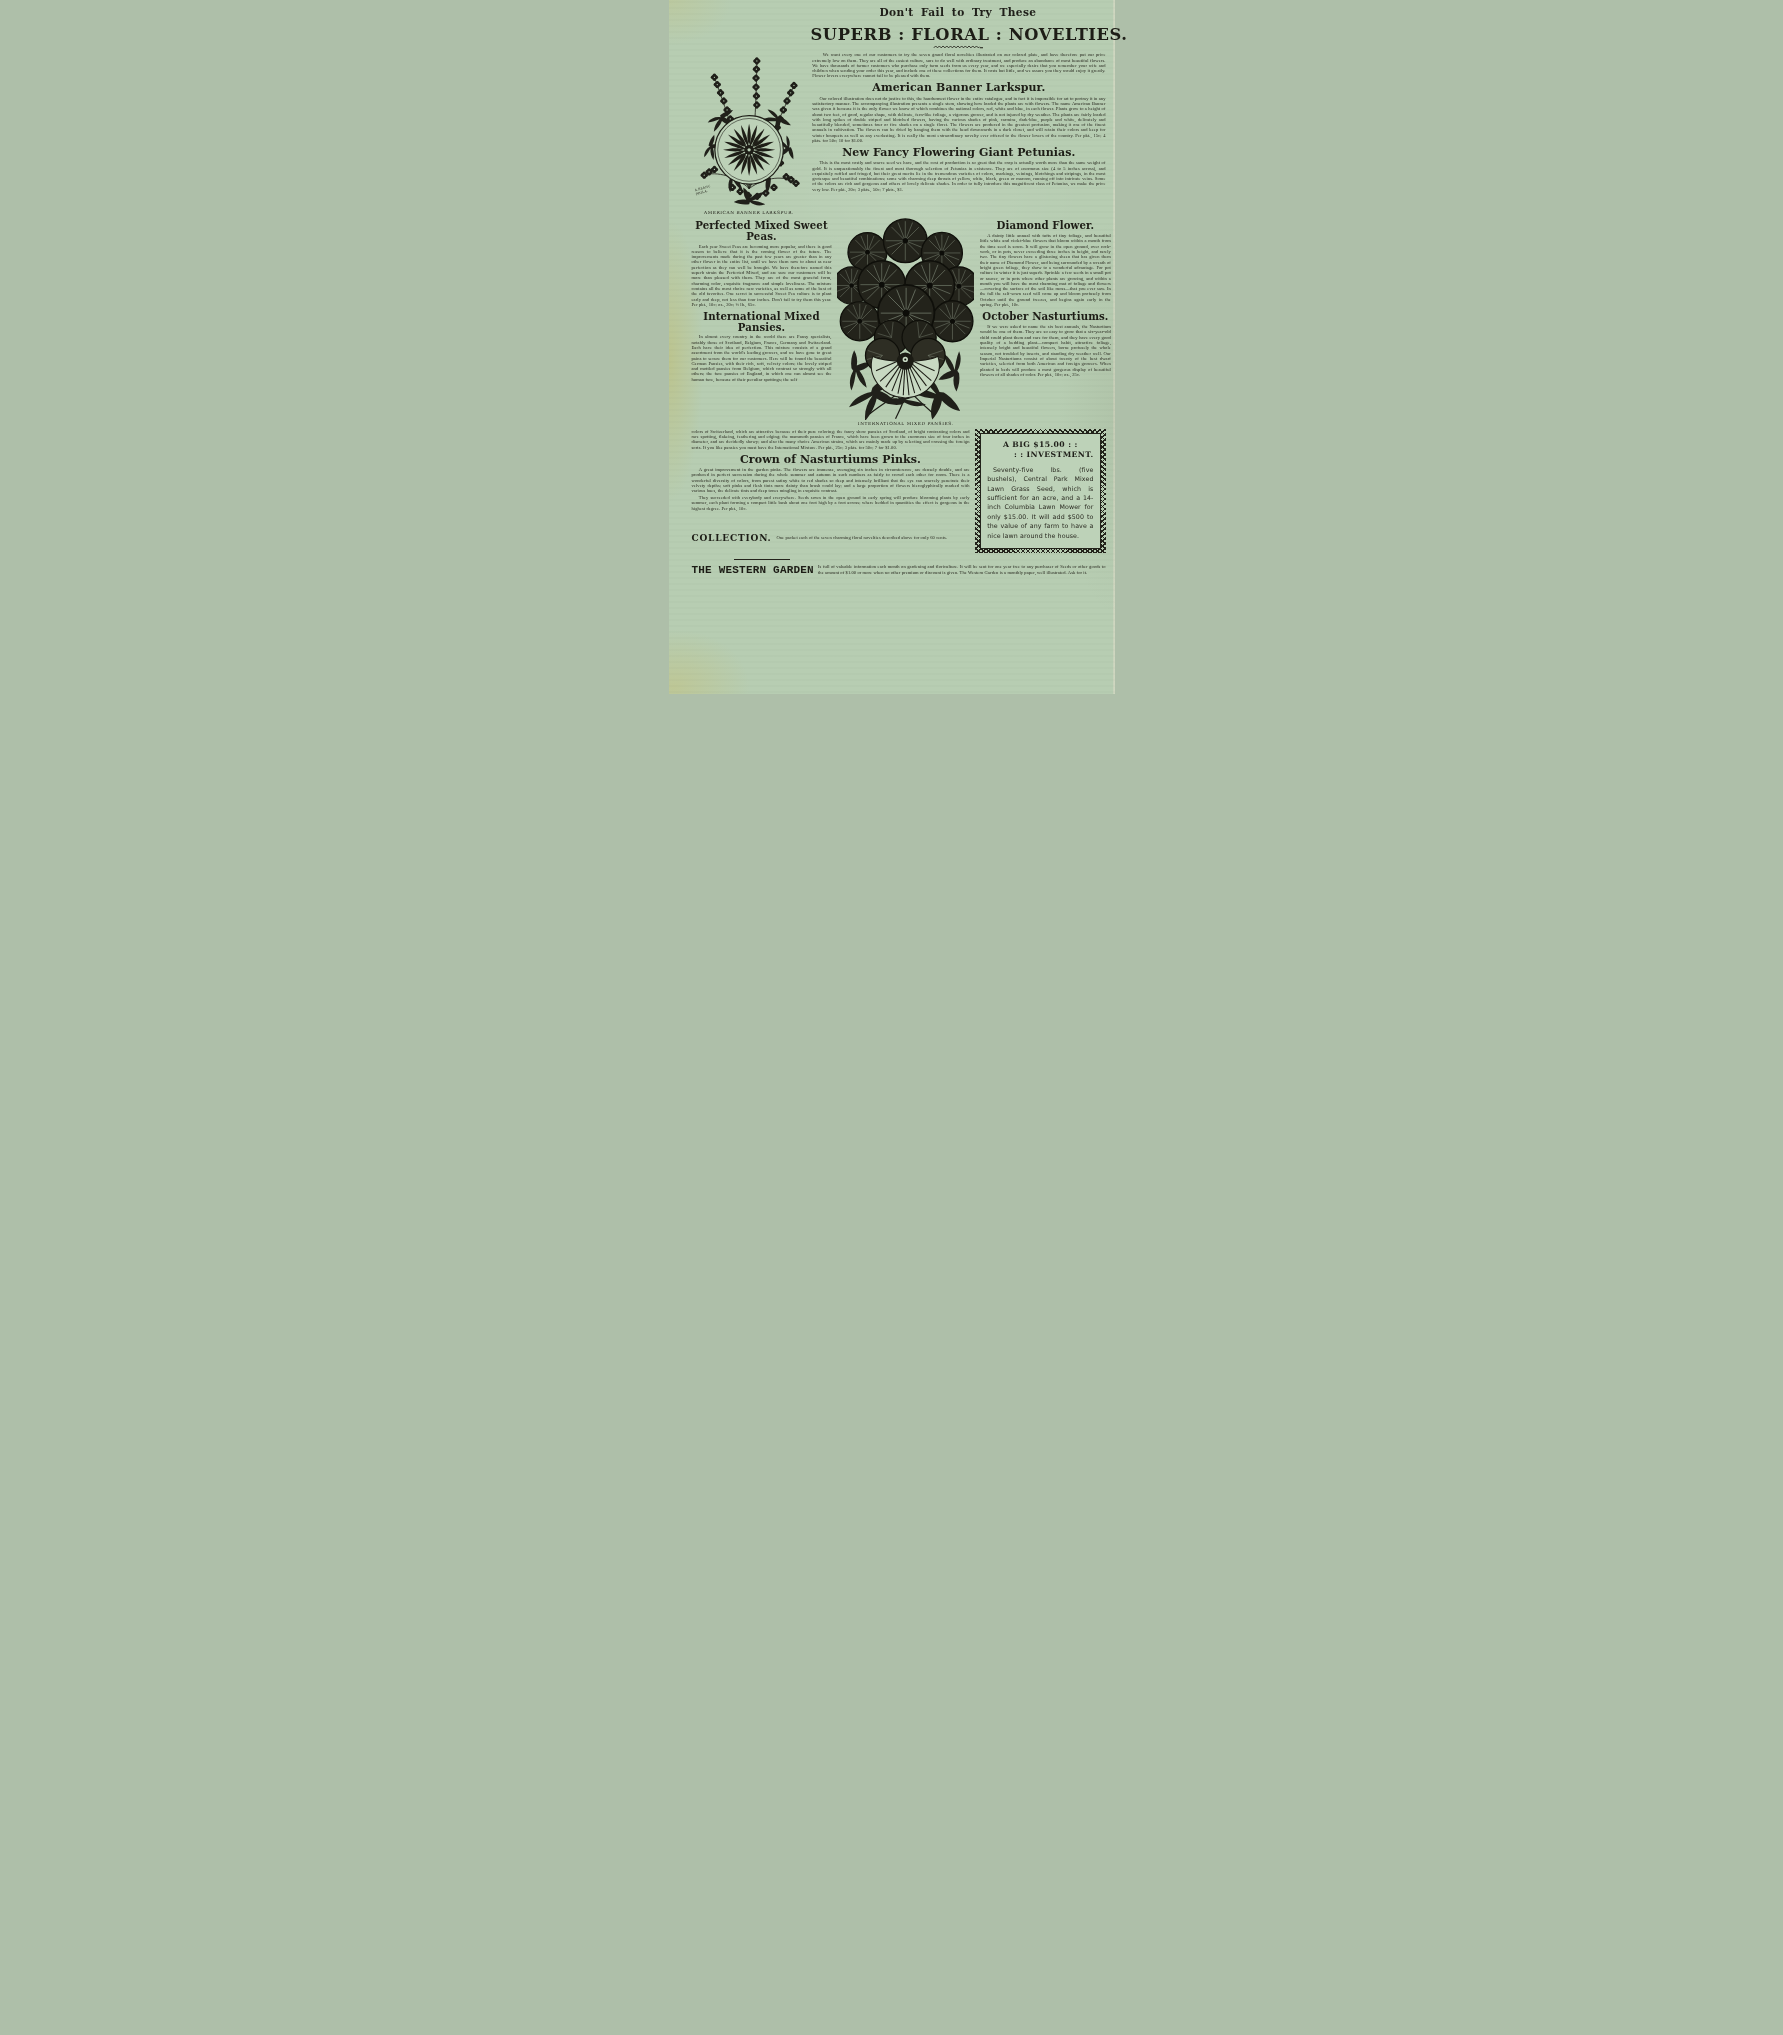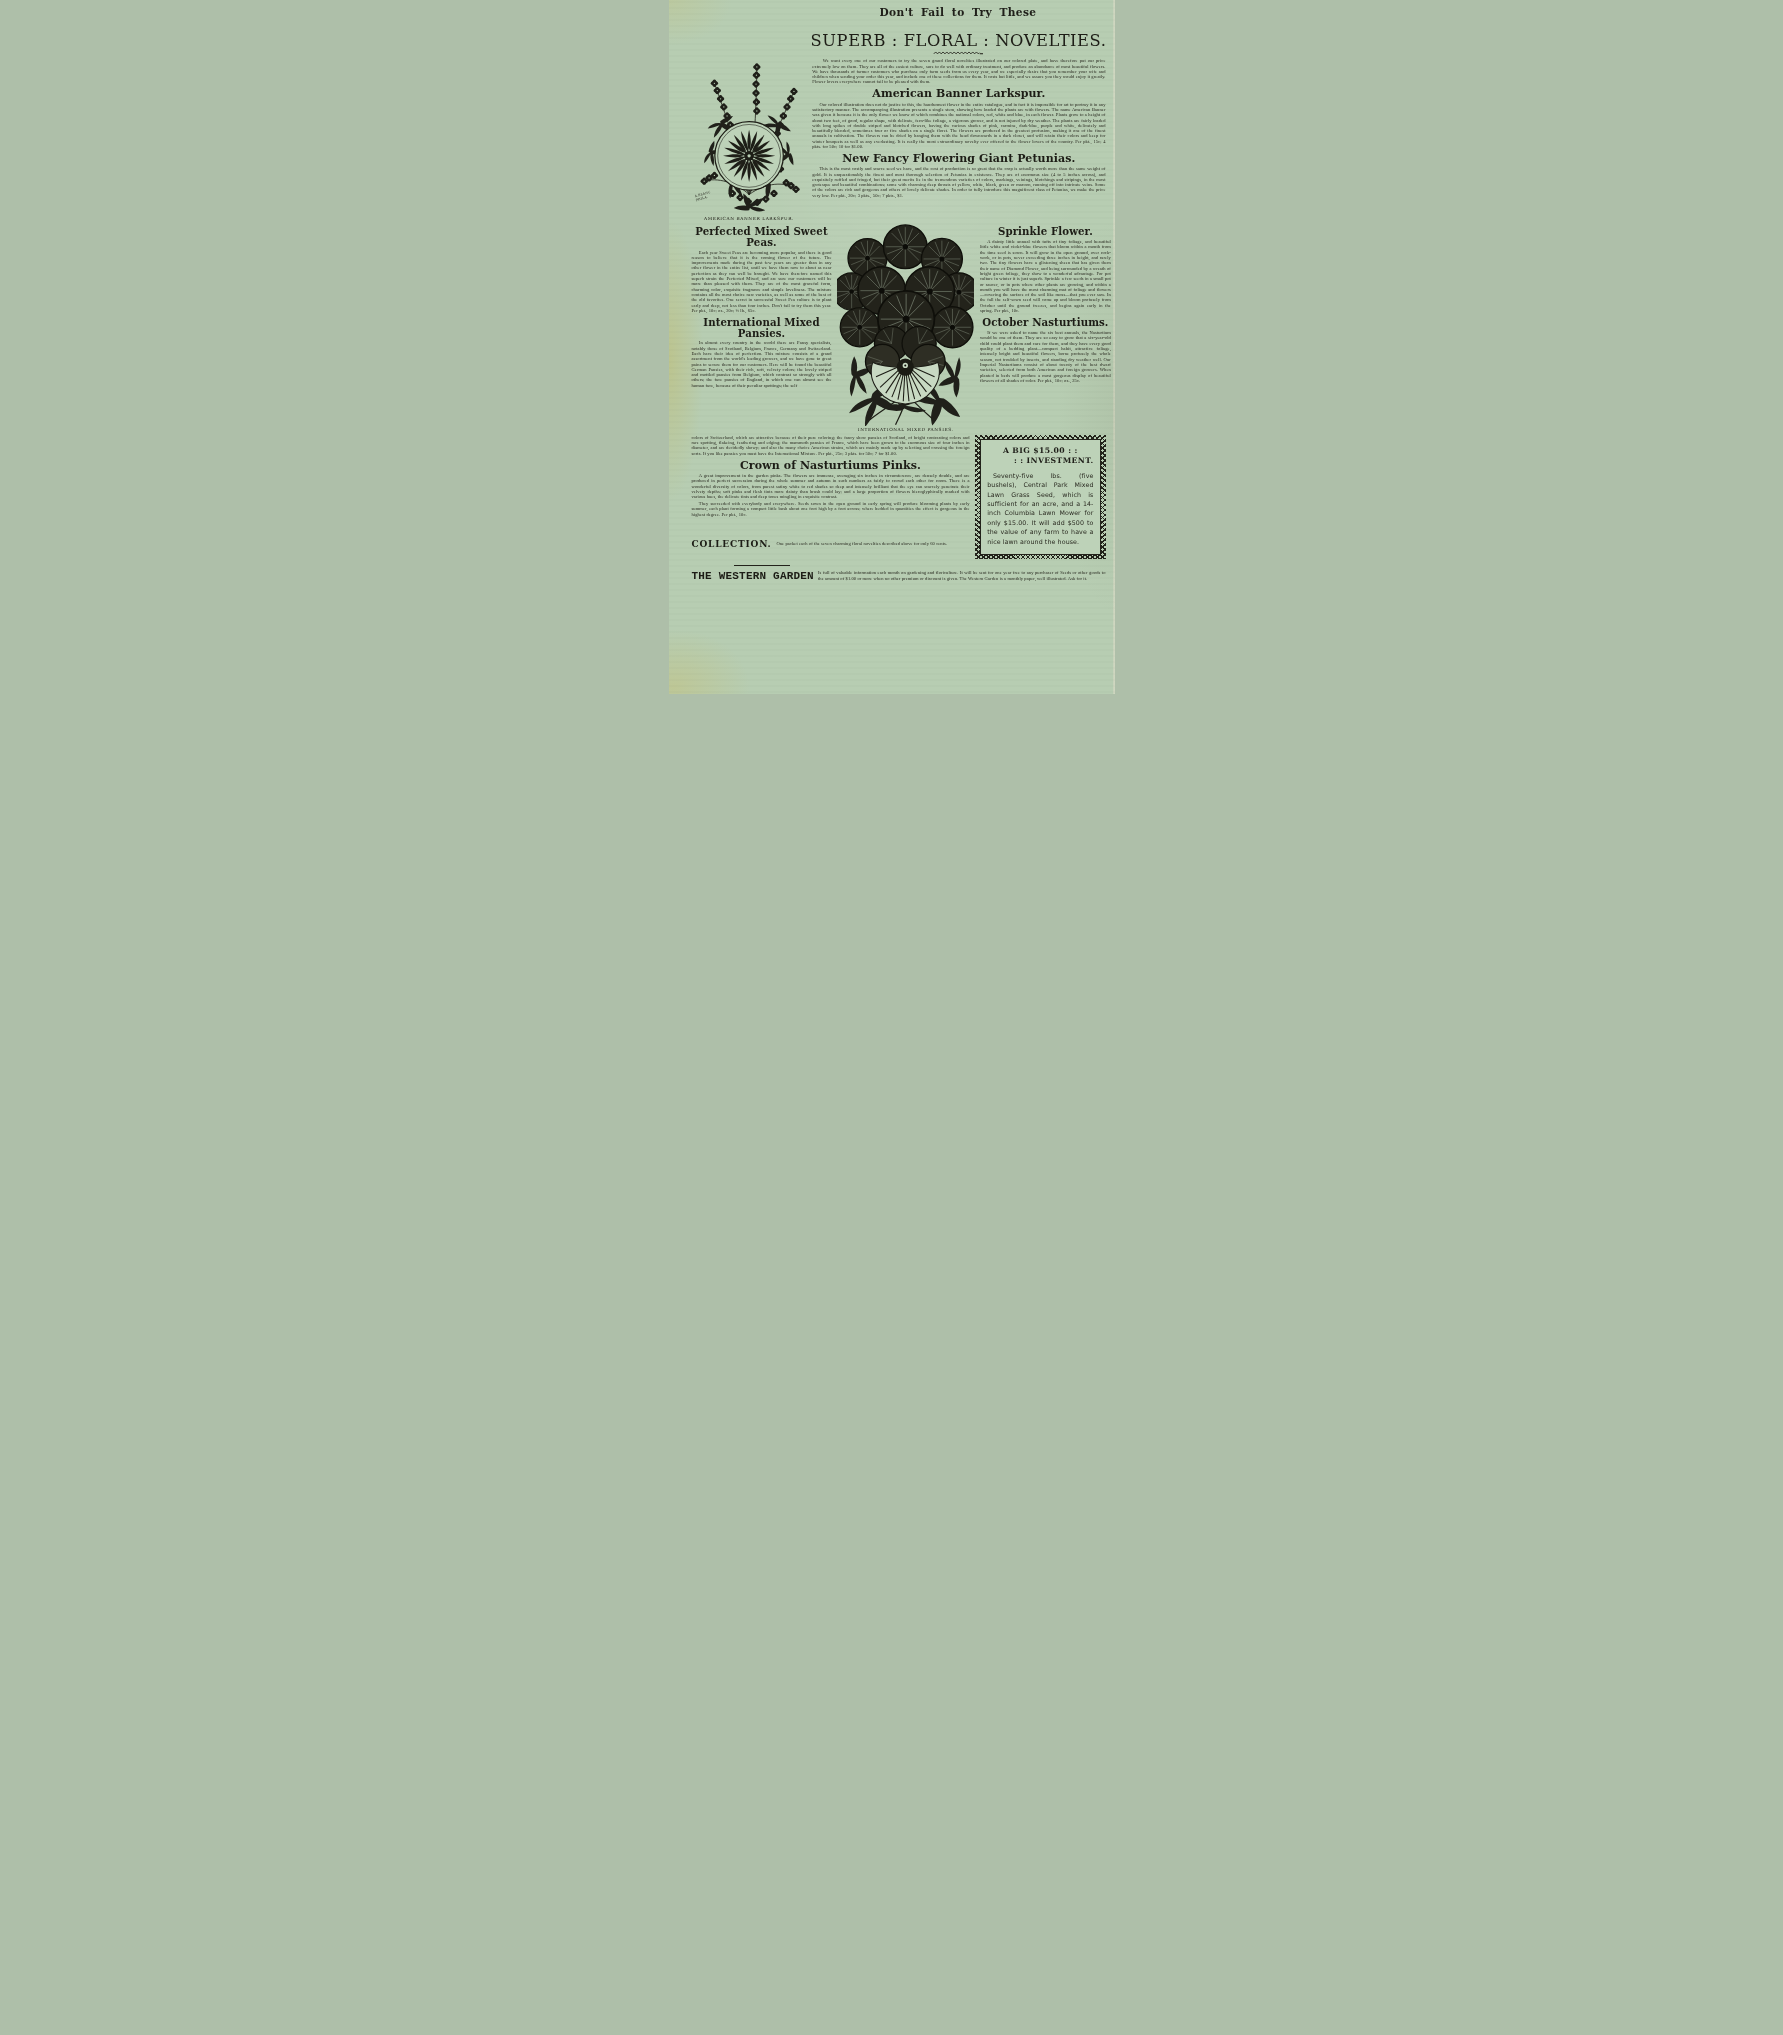--- a/index.html
+++ b/index.html
@@ -21,22 +21,22 @@
       radial-gradient(ellipse 244px 171px at 55% 28%, rgba(255,255,255,.09), rgba(255,255,255,0) 70%),
       radial-gradient(ellipse 81px 285px at 100% 60%, rgba(120,120,95,.10), rgba(120,120,95,0) 70%),
       linear-gradient(270deg, rgba(226,222,203,.55) 0 1.2px, rgba(226,222,203,0) 2.4px);
   }
   .hdr{margin-left:119px;text-align:center;}
   .kicker{
     font-family:"DejaVu Serif", serif;font-weight:700;
     font-size:10.6px;letter-spacing:0.4px;word-spacing:3.3px;color:#20201a;
   }
   .title{
-    font-family:"DejaVu Serif", serif;font-weight:400;
-    font-size:16.3px;letter-spacing:0.6px;margin-top:13px;color:#1d1d16;
+    font-family:"DejaVu Serif", serif;font-weight:700;
+    font-size:16.3px;letter-spacing:0.6px;margin-top:7px;color:#1d1d16;
     white-space:nowrap;
   }
   .squiggle{display:block;margin:1.6px auto 0;}
   .bt{
     font-size:4.5px;line-height:1.18;letter-spacing:0.1px;
     text-align:justify;margin:0 0 1.6px 0;text-indent:7.3px;
   }
   .intro{text-indent:10.6px;}
   h2{
     font-family:"DejaVu Serif", serif;font-weight:700;text-align:center;
@@ -336,21 +336,21 @@
           </g>
           <circle cx="0" cy="8" r="21" fill="#1b1b14"></circle>
           <circle cx="0" cy="4" r="6.5" fill="#c8d9c2"></circle>
           <circle cx="0" cy="4" r="2.5" fill="#0c0c08"></circle>
         </g>
       </svg>
       <figcaption class="cap">INTERNATIONAL MIXED PANSIES.</figcaption>
     </figure>
 
     <div class="colR">
-      <h2 class="colh">Sprinkle Flower.</h2>
+      <h2 class="colh">Diamond Flower.</h2>
       <p class="bt">A dainty little annual with tufts of tiny foliage, and beautiful little white and violet-blue flowers that bloom within a month from the time seed is sown.  It will grow in the open ground, over rock-work, or in pots, never exceeding three inches in height, and rarely two.  The tiny flowers have a glistening sheen that has given them their name of Diamond Flower, and being surrounded by a wreath of bright green foliage, they show to a wonderful advantage.  For pot culture in winter it is just superb.  Sprinkle a few seeds in a small pot or saucer, or in pots where other plants are growing, and within a month you will have the most charming mat of foliage and flowers—covering the surface of the soil like moss—that you ever saw.  In the fall the self-sown seed will come up and bloom profusely from October until the ground freezes, and begins again early in the spring.  Per pkt., 10c.</p>
       <h2 class="colh">October Nasturtiums.</h2>
       <p class="bt">If we were asked to name the six best annuals, the Nasturtium would be one of them.  They are so easy to grow that a six-year-old child could plant them and care for them, and they have every good quality of a bedding plant—compact habit, attractive foliage, intensely bright and beautiful flowers, borne profusely the whole season, not troubled by insects, and standing dry weather well.  Our Imperial Nasturtiums consist of about twenty of the best dwarf varieties, selected from both American and foreign growers.  When planted in beds will produce a most gorgeous display of beautiful flowers of all shades of color.  Per pkt., 10c; oz., 25c.</p>
     </div>
   </section>
 
   <section class="rowB">
     <div class="rowB-left">
       <p class="bt" style="text-indent:0;">colors of Switzerland, which are attractive because of their pure coloring; the fancy show pansies of Scotland, of bright contrasting colors and rare spotting, flakeing, feathering and edging; the mammoth pansies of France, which have been grown to the enormous size of four inches in diameter, and are decidedly showy; and also the many choice American strains, which are mainly made up by selecting and crossing the foreign sorts.  If you like pansies you must have the International Mixture.  Per pkt., 25c; 3 pkts. for 50c; 7 for $1.00.</p>
       <h2>Crown of Nasturtiums Pinks.</h2>

